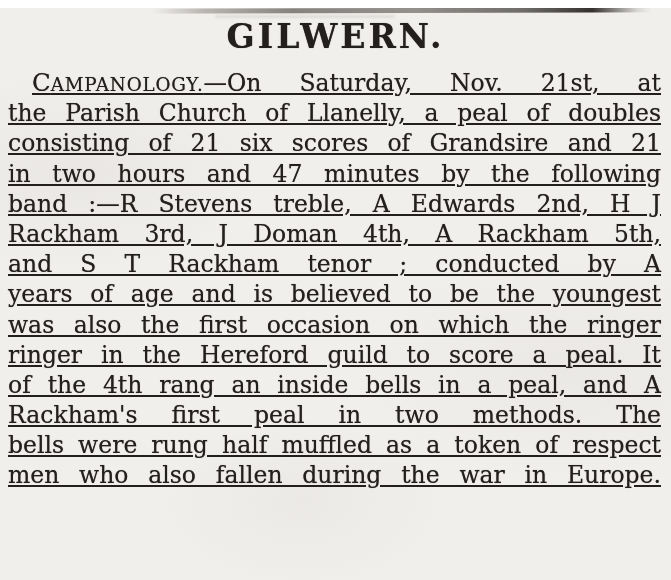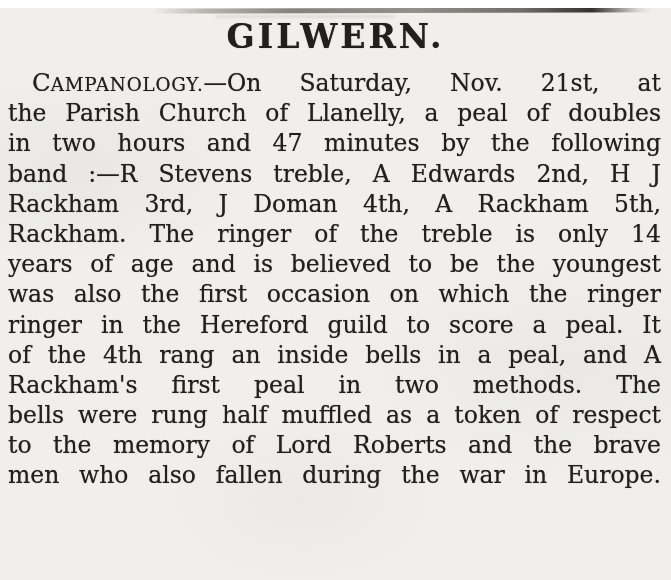--- a/index.html
+++ b/index.html
@@ -58,20 +58,21 @@
     font-weight: bold;
     letter-spacing: 3px;
     text-shadow: 0 0 0.8px rgba(25,20,15,0.7);
   }
   .article {
     position: absolute;
     top: 60px;
     left: 8px;
     width: 653px;
     text-shadow: 0 0 0.7px rgba(30,25,20,0.65);
+    text-decoration: underline;
   }
   .line {
     height: 30.2px;
     line-height: 30.2px;
     font-size: 23.5px;
     text-align: justify;
     text-align-last: justify;
     white-space: nowrap;
     overflow: visible;
   }
@@ -93,27 +94,27 @@
 <div class="page">
 
   <div class="scan-artifact-top"></div>
   <div class="scan-artifact-smudge"></div>
 
   <h1 class="headline">GILWERN.</h1>
 
   <div class="article">
     <div class="line lead-line"><span class="lead-cap">C</span><span class="lead-small-caps">AMPANOLOGY.</span><span>—On Saturday, Nov. 21st, at</span></div>
     <div class="line">the Parish Church of Llanelly, a peal of doubles</div>
+    <div class="line">consisting of 21 six scores of Grandsire and 21</div>
     <div class="line">in two hours and 47 minutes by the following</div>
     <div class="line">band :—R Stevens treble, A Edwards 2nd, H J</div>
     <div class="line">Rackham 3rd, J Doman 4th, A Rackham 5th,</div>
-    <div class="line">Rackham. The ringer of the treble is only 14</div>
+    <div class="line">and S T Rackham tenor ; conducted by A</div>
     <div class="line">years of age and is believed to be the youngest</div>
     <div class="line">was also the first occasion on which the ringer</div>
     <div class="line">ringer in the Hereford guild to score a peal. It</div>
     <div class="line">of the 4th rang an inside bells in a peal, and A</div>
     <div class="line">Rackham's first peal in two methods. The</div>
     <div class="line">bells were rung half muffled as a token of respect</div>
-    <div class="line">to the memory of Lord Roberts and the brave</div>
     <div class="line">men who also fallen during the war in Europe.</div>
   </div>
 
 </div>
 
 </body></html>

